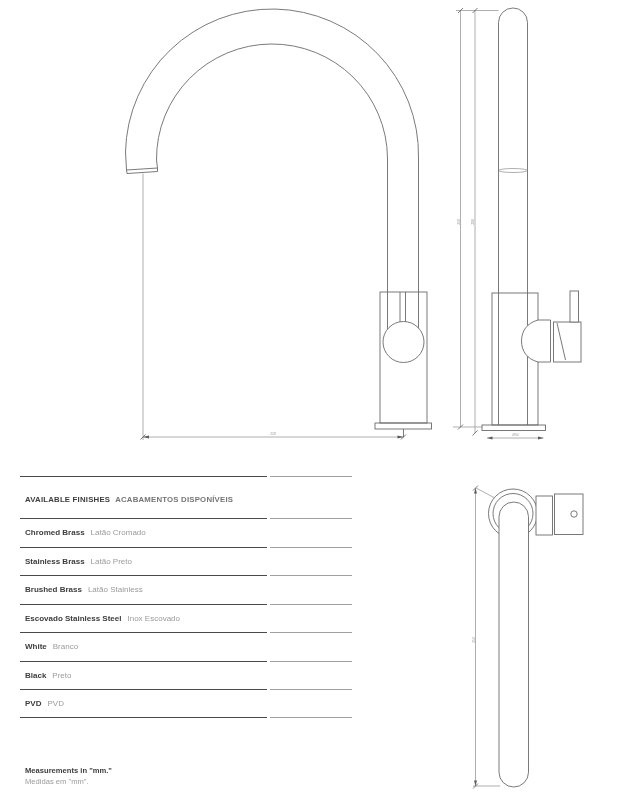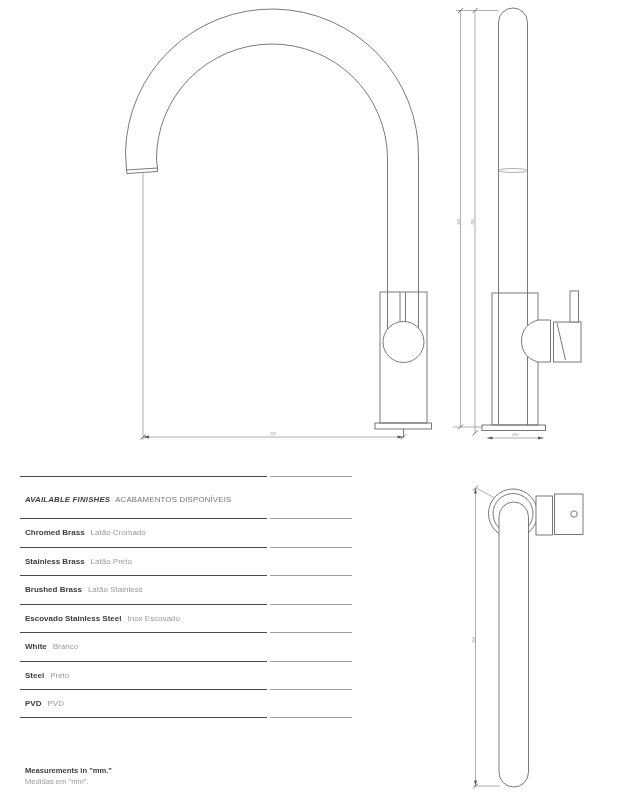--- a/index.html
+++ b/index.html
@@ -18,22 +18,22 @@
   .arrow{fill:#5a5a5a;stroke:none;}
   .dim-text{font-family:"Liberation Sans",sans-serif;font-size:3.4px;fill:#9a9a9a;}
   
   .rule{position:absolute;left:20px;width:332px;display:flex;align-items:center;}
   .rule .seg-l{width:247px;height:1.4px;background:#4a4a4a;}
   .rule .seg-r{margin-left:3px;flex:1;height:1px;background:#a0a0a0;}
   .trow{position:absolute;left:25px;white-space:nowrap;font-size:8px;line-height:10px;}
   .trow .en{font-weight:bold;color:#3d3d3d;margin-right:6px;margin-top:9px;}
   .trow .pt{color:#9b9b9b;text-align:right;}
   .theader{position:absolute;left:25px;white-space:nowrap;font-size:7.8px;line-height:10px;letter-spacing:0.2px;}
-  .theader .en{font-weight:bold;color:#3d3d3d;margin-right:5px;font-style:italic;}
-  .theader .pt{font-weight:normal;color:#757575;}
+  .theader .en{font-weight:bold;color:#3d3d3d;margin-right:5px;}
+  .theader .pt{font-weight:bold;color:#757575;}
   .footer{position:absolute;left:25px;top:765px;font-size:7.6px;line-height:11px;}
   .footer .f-en{font-weight:bold;color:#3d3d3d;}
   .footer .f-pt{color:#9b9b9b;}
 </style>
 </head>
 <body>
 
 <svg width="619" height="800" viewBox="0 0 619 800">
 
   <g>
@@ -162,21 +162,21 @@
 
   <div class="trow" style="top:642px">
     <span class="en">White</span><span class="pt">Branco</span>
   </div>
   <div class="rule" style="top:660.5px">
       <span class="seg-l"></span>
       <span class="seg-r"></span>
     </div>
 
   <div class="trow" style="top:670.5px">
-    <span class="en">Steel</span><span class="pt">Preto</span>
+    <span class="en">Black</span><span class="pt">Preto</span>
   </div>
   <div class="rule" style="top:689px">
       <span class="seg-l"></span>
       <span class="seg-r"></span>
     </div>
 
   <div class="trow" style="top:698.5px">
     <span class="en">PVD</span><span class="pt">PVD</span>
   </div>
   <div class="rule" style="top:717px">

